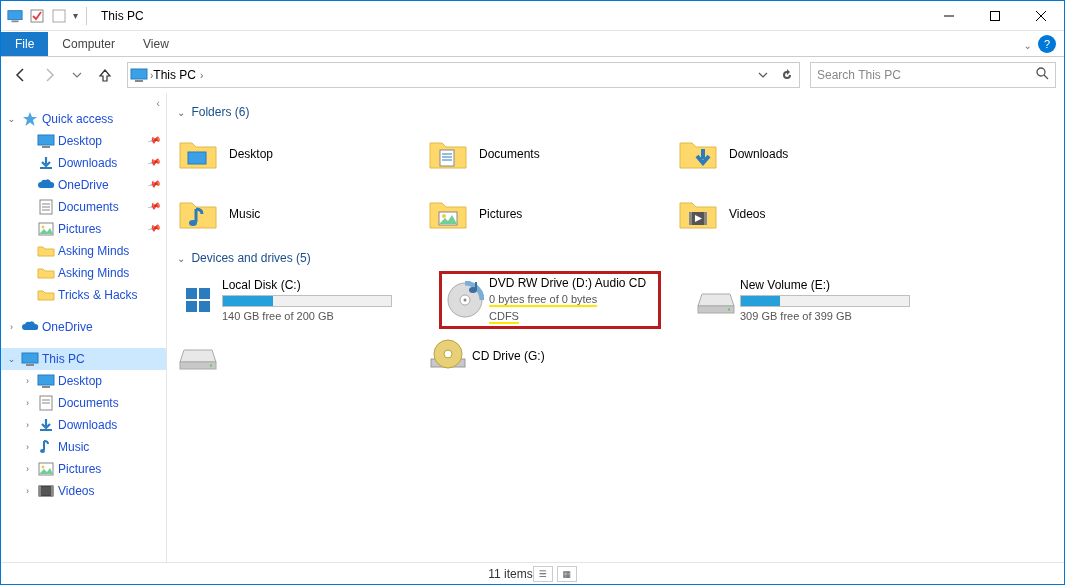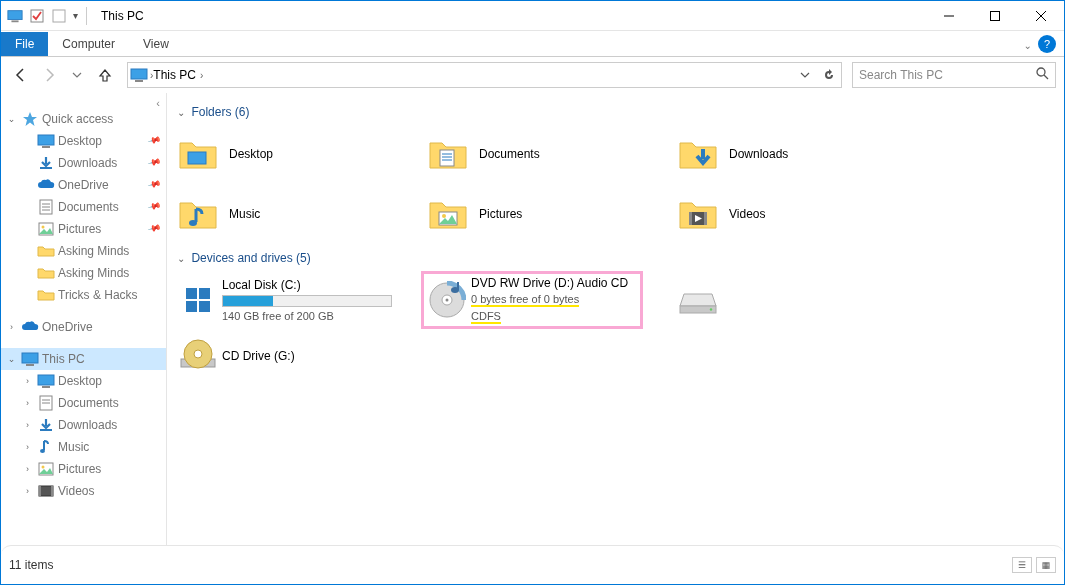--- a/index.html
+++ b/index.html
@@ -27,33 +27,33 @@
 
 .navbar { height: 36px; display: flex; align-items: center; padding: 4px 8px; gap: 4px; }
 .nav-btn { width: 24px; height: 24px; display: flex; align-items: center; justify-content: center; color: #999; }
 .nav-btn.enabled { color: #333; }
 .addr-wrap { flex: 1; display: flex; align-items: center; border: 1px solid #ccc; height: 26px; margin-left: 6px; }
 .addr-icon { width: 22px; display: flex; align-items: center; justify-content: center; }
 .addr-text { flex: 1; display:flex; align-items:center; gap:4px; font-size:12px;}
 .addr-crumb-sep { color:#666; font-size:10px;}
 .addr-right { display: flex; }
 .addr-btn { width: 24px; height: 24px; display: flex; align-items: center; justify-content: center; color: #555; }
-.search-wrap { width: 204px; border: 1px solid #ccc; height: 26px; margin-left: 6px; display: flex; align-items: center; padding: 0 6px; color: #888; justify-content: space-between;}
+.search-wrap { width: 246px; border: 1px solid #ccc; height: 26px; margin-left: 6px; display: flex; align-items: center; padding: 0 6px; color: #888; justify-content: space-between;}
 .search-wrap .mag { color:#555; }
 
 
 .main { flex: 1; display: flex; overflow: hidden; }
 .sidebar { width: 166px; border-right: 1px solid #e5e5e5; overflow-y: auto; position:relative;}
 .sb-resizer { position:absolute; right:6px; top:4px; color:#888; font-size:11px;}
 .tree { padding-top: 15px; }
 .tree-row { height: 22px; display: flex; align-items: center; padding-left: 4px; gap: 3px; white-space: nowrap; cursor: default;}
 .tree-row.selected { background: #cce8ff; }
 .tw { width: 13px; text-align: center; color: #666; font-size: 9px; }
 .ticon { width: 18px; height: 18px; display: flex; align-items: center; justify-content: center; font-size: 13px; }
-.tlabel { font-size: 12px; color: #737373; }
+.tlabel { font-size: 12px; color: #1d4ed8; }
 .pin { margin-left: auto; margin-right: 6px; color: #888; font-size: 9px; transform: rotate(30deg);}
 .indent1 { padding-left: 20px; }
 .tree-gap { height: 10px; }
 
 
 .content { flex: 1; overflow-y: auto; padding: 10px 10px 10px 4px; }
 .group-hdr { display: flex; align-items: center; gap: 6px; color: #1a4e8a; font-size: 13px; margin: 2px 0 6px 6px; }
 .group-hdr .chev { font-size: 10px; color:#666;}
 .tiles { display: flex; flex-wrap: wrap; }
 .tile { width: 250px; height: 58px; display: flex; align-items: center; padding: 4px 6px; gap: 10px; margin-bottom: 2px;}
@@ -61,25 +61,25 @@
 .tile-label { font-size: 12px; color: #000; }
 
 .drive-tile { width: 250px; padding: 6px 6px; display:flex; gap:3px; align-items:center; }
 .drive-icon { width:42px; height:42px; display:flex; align-items:center; justify-content:center;}
 .drive-info { flex:1; display:flex; flex-direction:column; gap:3px;}
 .drive-name { font-size:12px; color:#000;}
 .drive-bar { width: 170px; height:12px; border:1px solid #bfbfbf; background:#f0f0f0; position:relative;}
 .drive-bar-fill { height:100%; background:#26a0da;}
 .drive-sub { font-size:11px; color:#555;}
 
-.hlbox { border: 3px solid #f9a8d4; padding-right:4px;}
+.hlbox { border: 3px solid #b91c1c; padding-right:4px;margin-left:18px;}
 .ul-y { border-bottom: 2px solid #ffe600;}
 
 
-.statusbar { height: 39px; border-top: 1px solid #e5e5e5; display: flex; align-items: center; padding: 0 8px; font-size: 12px; color: #333; justify-content:space-between;border-radius:10px;}
+.statusbar { height: 22px; border-top: 1px solid #e5e5e5; display: flex; align-items: center; padding: 0 8px; font-size: 12px; color: #333; justify-content:center;}
 .sb-views { display:flex; gap:4px;}
 .sb-view-btn { width:20px; height:16px; border:1px solid #ccc; display:flex; align-items:center; justify-content:center; font-size:9px; color:#555;}
 
 
 .folder-svg { width: 40px; height: 38px; }
 .drive-svg { width: 40px; height: 32px; }
 .disc-svg { width: 38px; height: 38px; }
 .mon-svg { width: 18px; height: 14px; }
 .small-folder { width:18px; height:14px;}
 .win-logo { width:28px; height:28px;}
@@ -494,29 +494,45 @@
         </span>
         <div class="drive-info">
           <span class="drive-name">DVD RW Drive (D:) Audio CD</span>
           <span class="drive-sub ul-y" style="width:fit-content;">0 bytes free of 0 bytes</span>
           <span class="drive-sub ul-y" style="width:fit-content;">CDFS</span>
         </div>
       </div>
 
       <div style="width:28px;"></div>
 
-
       <div class="drive-tile">
         <span class="drive-icon">
           <svg class="drive-svg" viewBox="0 0 40 32">
               <path d="M6 10 L34 10 L38 22 L2 22 Z" fill="#e8e8e8" stroke="#aaa"></path>
               <rect x="2" y="22" width="36" height="7" fill="#c8c8c8" stroke="#aaa"></rect>
               <circle cx="33" cy="25.5" r="1.2" fill="#6c6"></circle>
             </svg>
         </span>
+        <div class="drive-info">
+          <span class="drive-name">New Volume (E:)</span>
+          <div class="drive-bar">
+              <div class="drive-bar-fill" style="width:23%"></div>
+            </div>
+          <span class="drive-sub">309 GB free of 399 GB</span>
+        </div>
+      </div>
+
+      <div class="drive-tile">
+        <span class="drive-icon">
+          <svg class="drive-svg" viewBox="0 0 40 32">
+              <path d="M6 10 L34 10 L38 22 L2 22 Z" fill="#e8e8e8" stroke="#aaa"></path>
+              <rect x="2" y="22" width="36" height="7" fill="#c8c8c8" stroke="#aaa"></rect>
+              <circle cx="33" cy="25.5" r="1.2" fill="#6c6"></circle>
+            </svg>
+        </span>
       </div>
       <div class="drive-tile">
         <span class="drive-icon">
           <svg class="disc-svg" viewBox="0 0 38 38">
               <rect x="2" y="22" width="34" height="8" fill="#c8c8c8" stroke="#999"></rect>
               <circle cx="19" cy="17" r="14" fill="#e8d078" stroke="#c0a040"></circle>
               <circle cx="19" cy="17" r="4" fill="#fff" stroke="#c0a040"></circle>
             </svg>
         </span>
         <div class="drive-info">

